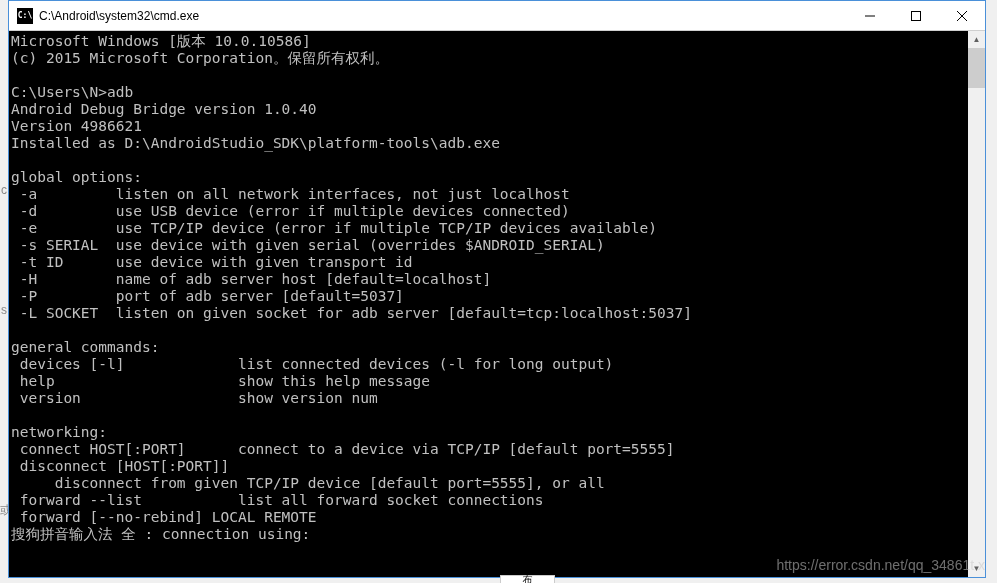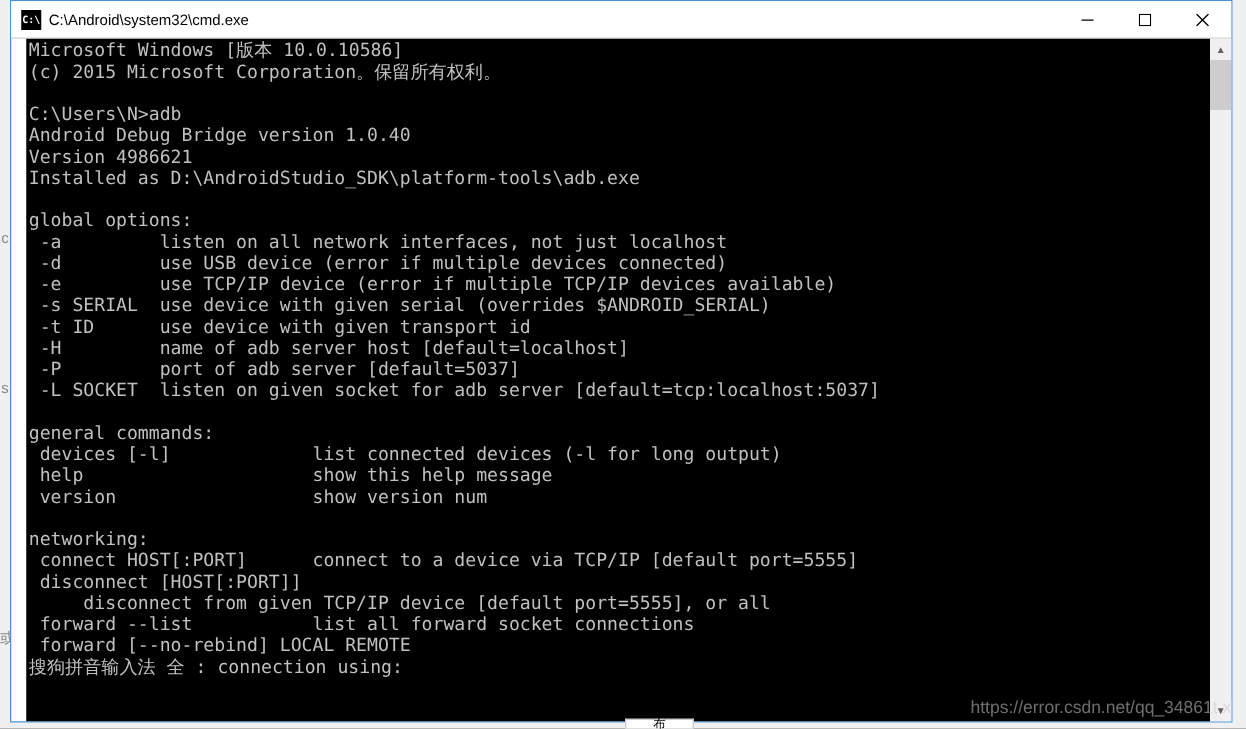--- a/index.html
+++ b/index.html
@@ -54,21 +54,20 @@
       display: flex;
       align-items: center;
       justify-content: center;
       cursor: pointer;
     }
     .titlebar-btn svg { width: 10px; height: 10px; }
     .console-area {
       position: relative;
       height: calc(100% - 30px);
       display: flex;
-      margin-left: 12px;
     }
     .console {
       flex: 1;
       background: #000000;
       color: #c0c0c0;
       font-family: "NSimSun", "SimSun", "Consolas", monospace;
       font-size: 14.5px;
       line-height: 17px;
       padding: 2px 2px;
       white-space: pre;

